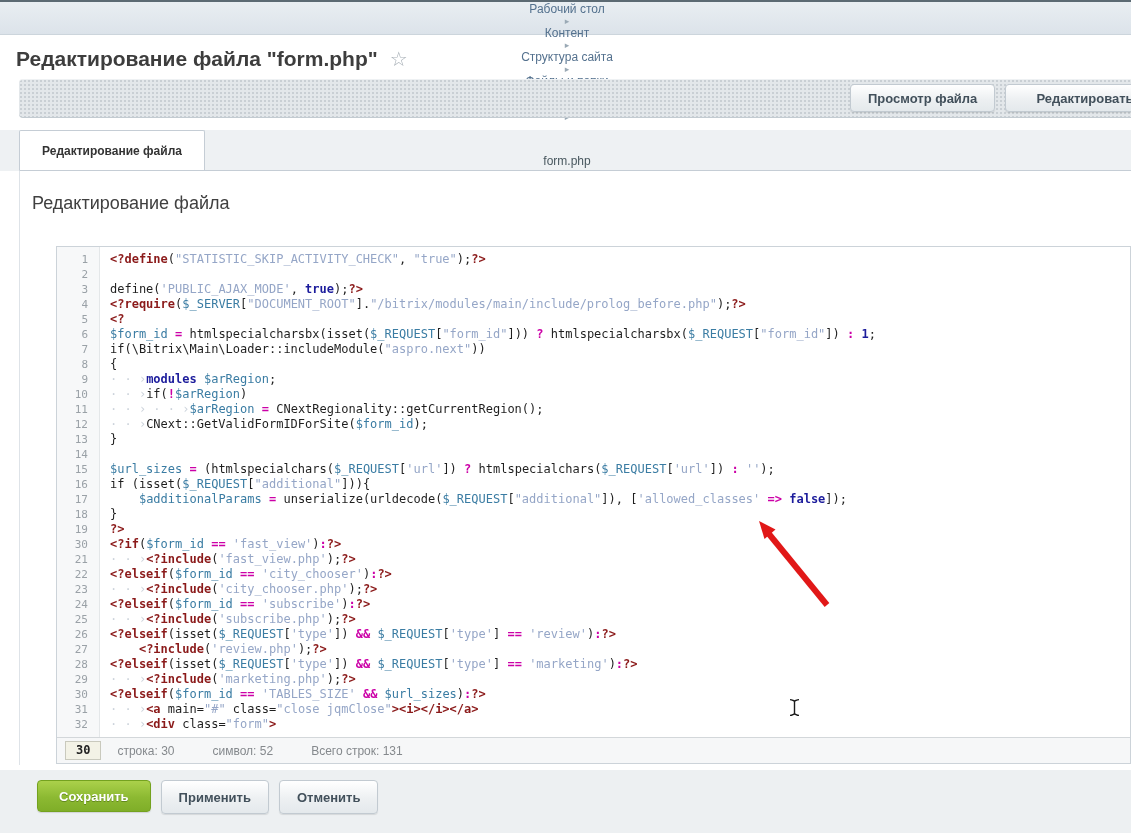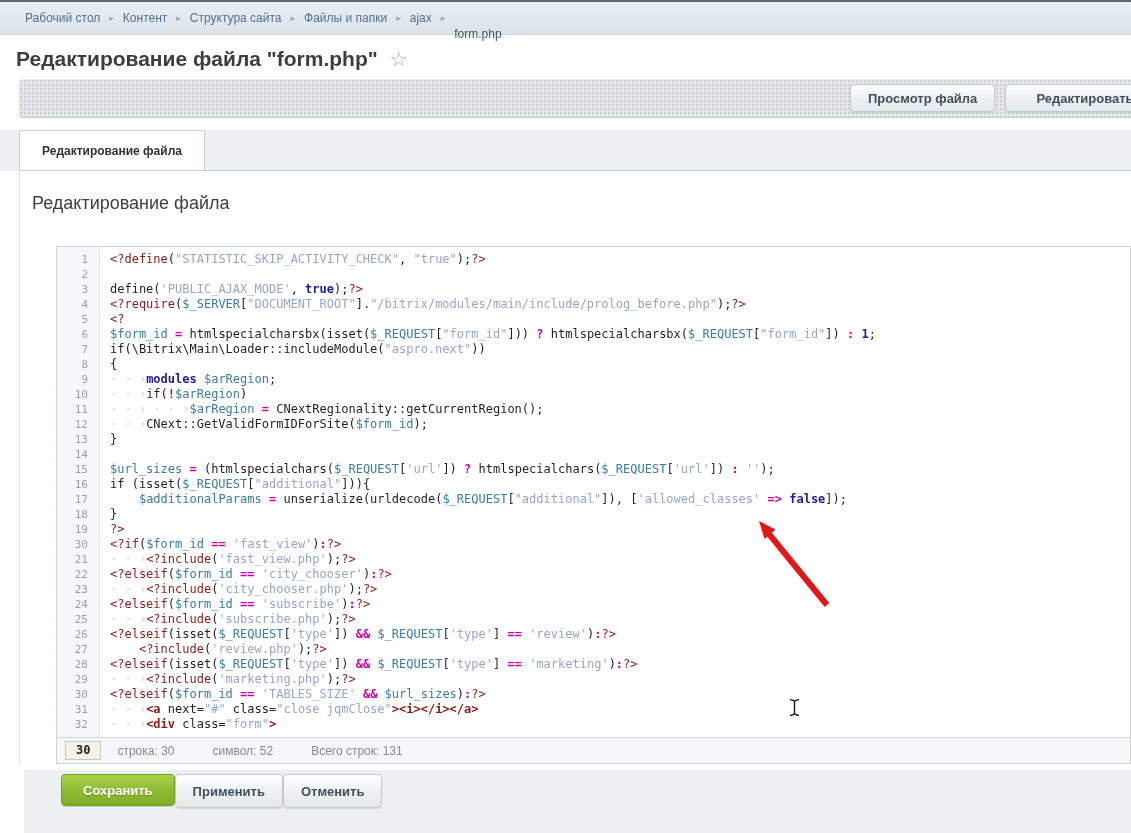--- a/index.html
+++ b/index.html
@@ -4,21 +4,21 @@
 <style>
   html,body{margin:0;padding:0;}
   body{
     width:1131px;height:833px;overflow:hidden;position:relative;
     background:#fff;font-family:"Liberation Sans",sans-serif;
     border-top:2px solid #5c6a73;box-sizing:border-box;
   }
   
   .bc-bar{height:32px;background:linear-gradient(#e9eef2,#dce3ea);
     border-bottom:1px solid #ccd5dc;display:flex;align-items:center;
-    padding-left:25px;font-size:12px;}
+    padding-left:3px;font-size:12px;flex-direction:column;}
   .bc-item{color:#54718e;cursor:pointer;}
   .bc-item.last{color:#49585f;margin-top:32px;}
   .bc-sep{color:#9aa9b5;font-size:9px;margin:0 9px;}
   
   .title-row{padding:12px 16px 8px 16px;display:flex;align-items:center;}
   .page-title{font-size:21px;font-weight:bold;color:#3d3d3d;margin:0;}
   .star{color:#a9b1b8;font-size:20px;margin-left:12px;cursor:pointer;line-height:1;}
   
   .toolbar-band{margin-left:19px;height:38px;border-radius:4px 0 0 4px;position:relative;
     background-color:#e3e7ea;
@@ -42,38 +42,38 @@
   .panel-heading{font-size:18px;font-weight:normal;color:#404040;margin:0;padding:22px 0 0 12px;}
   
   .editor{margin:32px 0 0 36px;border:1px solid #ccd3d9;}
   .code-viewport{height:485px;overflow:hidden;padding-top:5px;
     background:linear-gradient(90deg,#f7f8f9 0,#f7f8f9 42px,#e4e7e9 42px,#e4e7e9 43px,#ffffff 43px);}
   .code-line{display:flex;height:15px;font-family:"DejaVu Sans Mono","Liberation Mono",monospace;
     font-size:12px;line-height:15px;white-space:pre;}
   .ln{flex:0 0 43px;width:43px;box-sizing:border-box;text-align:right;padding-right:12px;
     color:#9aa1a7;font-size:11px;}
   .code{padding-left:10px;}
-  .seg-k{color:#8b1a1a;font-weight:normal;}
+  .seg-k{color:#8b1a1a;font-weight:bold;}
   .seg-t{color:#8b1a1a;font-weight:bold;}
   .seg-p{color:#1f1f1f;}
   .seg-s{color:#95a6c7;}
   .seg-v{color:#3a7ca3;}
   .seg-a{color:#1c1c9c;font-weight:bold;}
   .seg-o{color:#cc00a7;font-weight:bold;}
   .seg-w{color:#ccd3db;}
   
   .status-bar{height:25px;border-top:1px solid #d3d7da;background:#f6f7f8;
     display:flex;align-items:center;font-size:12px;color:#85898d;}
   .cur-line-box{margin-left:8px;background:#f3f2e6;border:1px solid #c9c9bd;
     padding:0 10px;font-family:"DejaVu Sans Mono","Liberation Mono",monospace;
     font-weight:bold;font-size:12px;color:#222;line-height:17px;}
   .status-items{display:flex;margin-left:16px;gap:38px;}
   
   .footer{position:absolute;left:0;right:0;bottom:0;height:63px;background:#edf0f2;
-    padding:4px 0 0 37px;box-sizing:border-box;display:flex;margin-left:24px;}
+    padding:10px 0 0 37px;box-sizing:border-box;display:flex;gap:10px;}
   .btn-save{display:inline-flex;align-items:center;height:30px;padding:0 21px;
     background:linear-gradient(#abd14b,#8cb932 55%,#7fae28);border:1px solid #74a21f;
     border-radius:4px;color:#fff;font-size:13px;font-weight:bold;cursor:pointer;
     text-shadow:0 1px 0 rgba(70,100,15,.55);box-shadow:0 1px 1px rgba(0,0,0,.12);}
   .btn-footer{height:34px;}
   
   .arrow-overlay{position:absolute;left:745px;top:508px;pointer-events:none;}
   .ibeam-overlay{position:absolute;left:788px;top:696px;pointer-events:none;}
 </style>
 </head>
@@ -135,21 +135,21 @@
         <div class="code-line"><span class="ln">21</span><span class="code"><span class="seg-w">· · ›</span><span class="seg-k">&lt;?include</span><span class="seg-p">(</span><span class="seg-s">'fast_view.php'</span><span class="seg-p">);</span><span class="seg-k">?&gt;</span></span></div>
         <div class="code-line"><span class="ln">22</span><span class="code"><span class="seg-k">&lt;?elseif</span><span class="seg-p">(</span><span class="seg-v">$form_id</span><span class="seg-p"> </span><span class="seg-o">==</span><span class="seg-p"> </span><span class="seg-s">'city_chooser'</span><span class="seg-p">)</span><span class="seg-o">:</span><span class="seg-k">?&gt;</span></span></div>
         <div class="code-line"><span class="ln">23</span><span class="code"><span class="seg-w">· · ›</span><span class="seg-k">&lt;?include</span><span class="seg-p">(</span><span class="seg-s">'city_chooser.php'</span><span class="seg-p">);</span><span class="seg-k">?&gt;</span></span></div>
         <div class="code-line"><span class="ln">24</span><span class="code"><span class="seg-k">&lt;?elseif</span><span class="seg-p">(</span><span class="seg-v">$form_id</span><span class="seg-p"> </span><span class="seg-o">==</span><span class="seg-p"> </span><span class="seg-s">'subscribe'</span><span class="seg-p">)</span><span class="seg-o">:</span><span class="seg-k">?&gt;</span></span></div>
         <div class="code-line"><span class="ln">25</span><span class="code"><span class="seg-w">· · ›</span><span class="seg-k">&lt;?include</span><span class="seg-p">(</span><span class="seg-s">'subscribe.php'</span><span class="seg-p">);</span><span class="seg-k">?&gt;</span></span></div>
         <div class="code-line"><span class="ln">26</span><span class="code"><span class="seg-k">&lt;?elseif</span><span class="seg-p">(isset(</span><span class="seg-v">$_REQUEST</span><span class="seg-p">[</span><span class="seg-s">'type'</span><span class="seg-p">]) </span><span class="seg-o">&amp;&amp;</span><span class="seg-p"> </span><span class="seg-v">$_REQUEST</span><span class="seg-p">[</span><span class="seg-s">'type'</span><span class="seg-p">] </span><span class="seg-o">==</span><span class="seg-p"> </span><span class="seg-s">'review'</span><span class="seg-p">)</span><span class="seg-o">:</span><span class="seg-k">?&gt;</span></span></div>
         <div class="code-line"><span class="ln">27</span><span class="code"><span class="seg-p">    </span><span class="seg-k">&lt;?include</span><span class="seg-p">(</span><span class="seg-s">'review.php'</span><span class="seg-p">);</span><span class="seg-k">?&gt;</span></span></div>
         <div class="code-line"><span class="ln">28</span><span class="code"><span class="seg-k">&lt;?elseif</span><span class="seg-p">(isset(</span><span class="seg-v">$_REQUEST</span><span class="seg-p">[</span><span class="seg-s">'type'</span><span class="seg-p">]) </span><span class="seg-o">&amp;&amp;</span><span class="seg-p"> </span><span class="seg-v">$_REQUEST</span><span class="seg-p">[</span><span class="seg-s">'type'</span><span class="seg-p">] </span><span class="seg-o">==</span><span class="seg-p"> </span><span class="seg-s">'marketing'</span><span class="seg-p">)</span><span class="seg-o">:</span><span class="seg-k">?&gt;</span></span></div>
         <div class="code-line"><span class="ln">29</span><span class="code"><span class="seg-w">· · ›</span><span class="seg-k">&lt;?include</span><span class="seg-p">(</span><span class="seg-s">'marketing.php'</span><span class="seg-p">);</span><span class="seg-k">?&gt;</span></span></div>
         <div class="code-line"><span class="ln">30</span><span class="code"><span class="seg-k">&lt;?elseif</span><span class="seg-p">(</span><span class="seg-v">$form_id</span><span class="seg-p"> </span><span class="seg-o">==</span><span class="seg-p"> </span><span class="seg-s">'TABLES_SIZE'</span><span class="seg-p"> </span><span class="seg-o">&amp;&amp;</span><span class="seg-p"> </span><span class="seg-v">$url_sizes</span><span class="seg-p">)</span><span class="seg-o">:</span><span class="seg-k">?&gt;</span></span></div>
-        <div class="code-line"><span class="ln">31</span><span class="code"><span class="seg-w">· · ›</span><span class="seg-t">&lt;a</span><span class="seg-p"> next=</span><span class="seg-s">"#"</span><span class="seg-p"> class=</span><span class="seg-s">"close jqmClose"</span><span class="seg-t">&gt;&lt;i&gt;&lt;/i&gt;&lt;/a&gt;</span></span></div>
+        <div class="code-line"><span class="ln">31</span><span class="code"><span class="seg-w">· · ›</span><span class="seg-t">&lt;a</span><span class="seg-p"> main=</span><span class="seg-s">"#"</span><span class="seg-p"> class=</span><span class="seg-s">"close jqmClose"</span><span class="seg-t">&gt;&lt;i&gt;&lt;/i&gt;&lt;/a&gt;</span></span></div>
         <div class="code-line"><span class="ln">32</span><span class="code"><span class="seg-w">· · ›</span><span class="seg-t">&lt;div</span><span class="seg-p"> class=</span><span class="seg-s">"form"</span><span class="seg-t">&gt;</span></span></div>
       </div>
     <div class="status-bar">
       <span class="cur-line-box">30</span>
       <span class="status-items">
           <span>строка: 30</span>
           <span>символ: 52</span>
           <span>Всего строк: 131</span>
         </span>
     </div>

